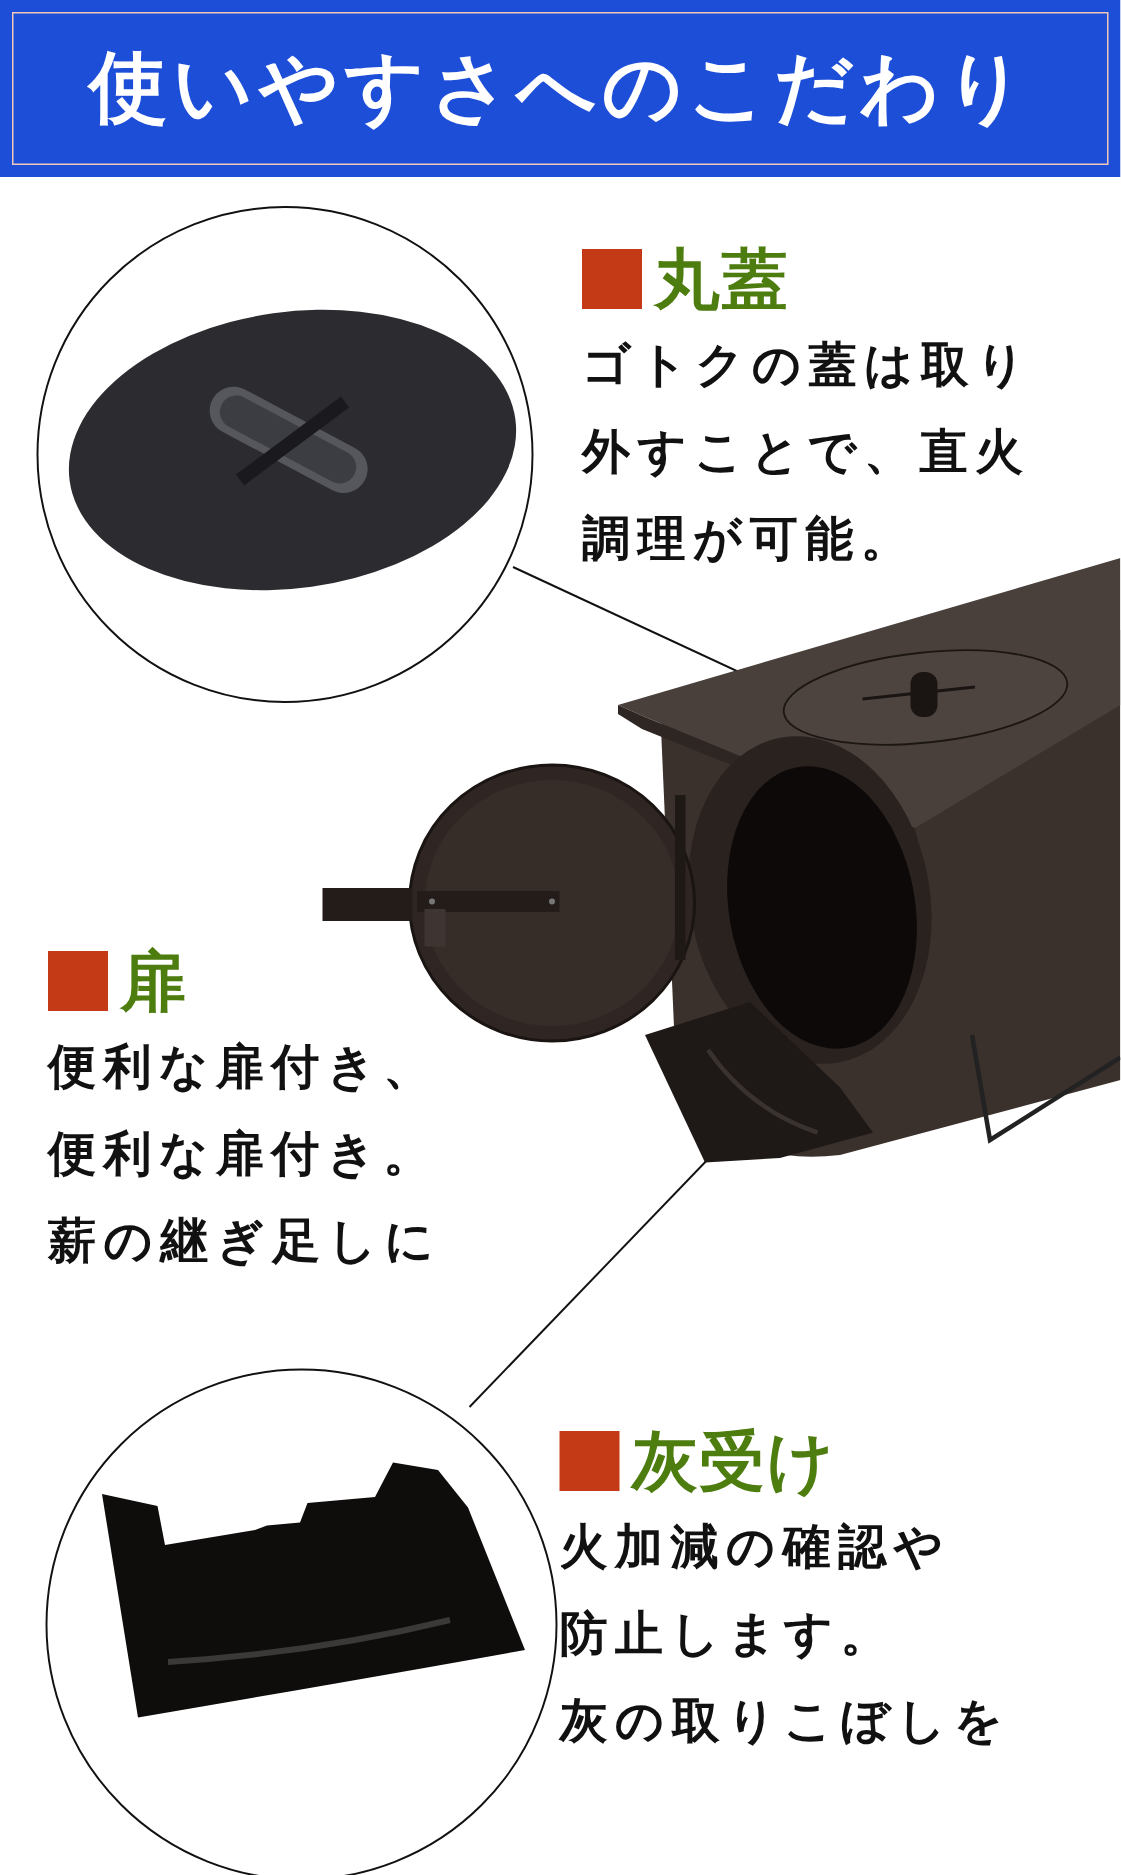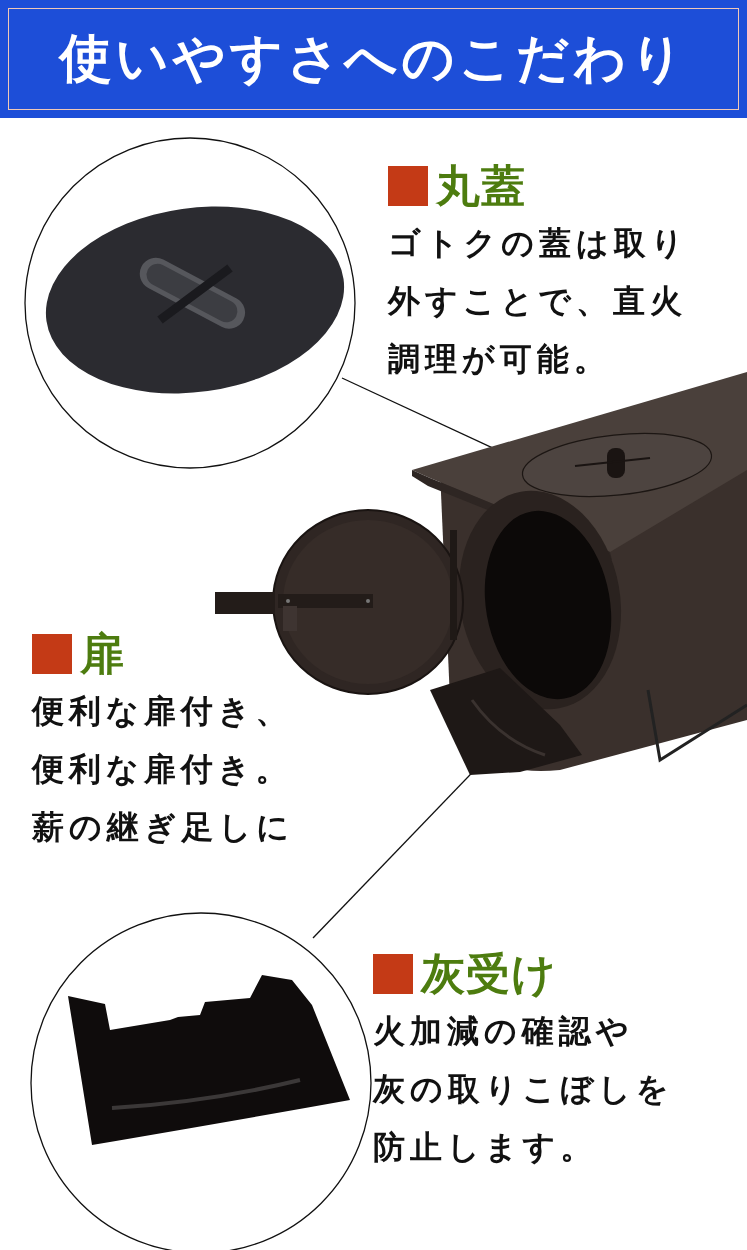--- a/index.html
+++ b/index.html
@@ -101,16 +101,16 @@
   </div>
 </div>
 
 <div class="feature" style="left:373px; top:946px;">
   <div class="feature-head">
     <span class="marker" style="background:#c43a16;"></span>
     <span class="feature-title">灰受け</span>
   </div>
   <div class="feature-body">
     <span class="line">火加減の確認や</span>
+    <span class="line">防止します。</span>
     <span class="line">灰の取りこぼしを</span>
-    <span class="line">防止します。</span>
   </div>
 </div>
 
 </body></html>

